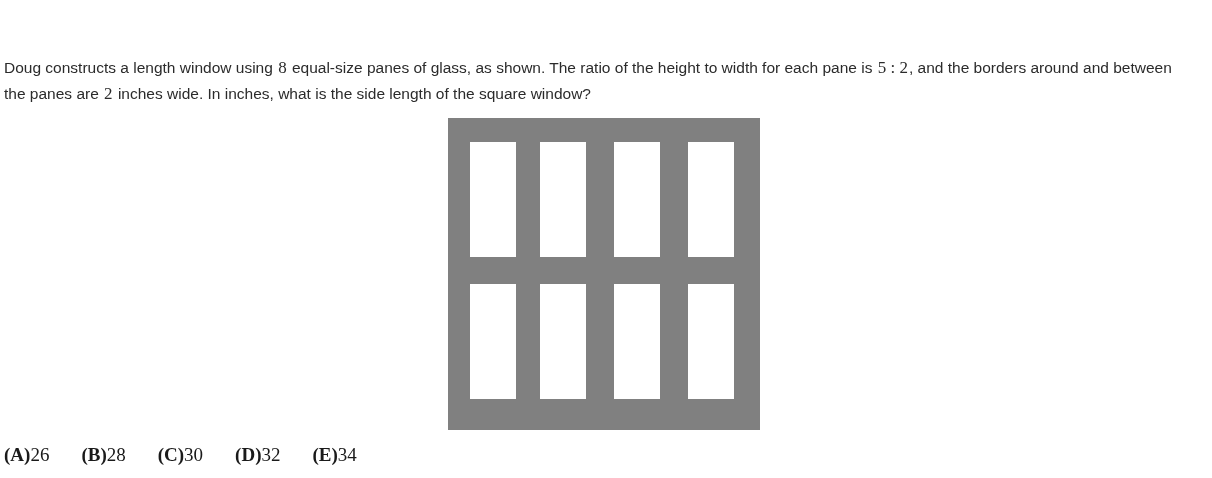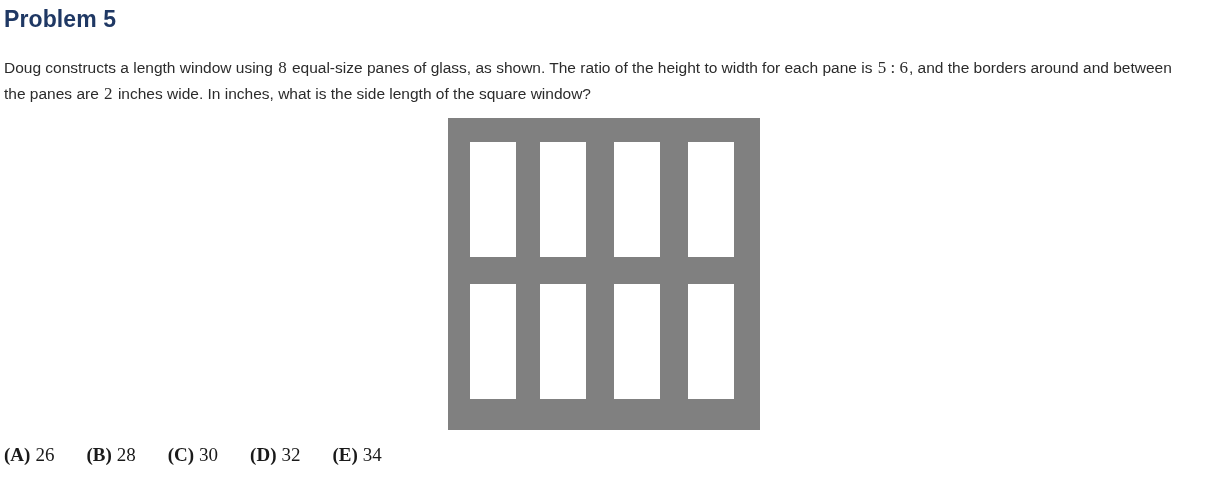--- a/index.html
+++ b/index.html
@@ -69,32 +69,30 @@
     white-space: nowrap;
   }
   .answers .choice {
     display: inline-block;
     margin-right: 32px;
   }
   .answers .choice-letter {
     font-weight: bold;
   }
   .answers .choice-value {
-    margin-left: 5px;
   }
 </style>
 </head>
 <body>
 
 <div class="page">
 
-  <div class="problem-title">Problem 5</div>
 
   <div class="problem-statement">
-    <span>Doug constructs a length window using </span><span class="math">8</span><span> equal-size panes of glass, as shown. The ratio of the height to width for each pane is </span><span class="math">5 : 6</span><span>, and the borders around and between the panes are </span><span class="math">2</span><span> inches wide. In inches, what is the side length of the square window?</span>
+    <span>Doug constructs a length window using </span><span class="math">8</span><span> equal-size panes of glass, as shown. The ratio of the height to width for each pane is </span><span class="math">5 : 2</span><span>, and the borders around and between the panes are </span><span class="math">2</span><span> inches wide. In inches, what is the side length of the square window?</span>
   </div>
 
   <div class="figure-wrap">
     <div class="window">
       <div class="pane" style="left:22px;  top:24px;  width:46px; height:115px;"></div>
       <div class="pane" style="left:92px;  top:24px;  width:46px; height:115px;"></div>
       <div class="pane" style="left:166px; top:24px;  width:46px; height:115px;"></div>
       <div class="pane" style="left:240px; top:24px;  width:46px; height:115px;"></div>
       <div class="pane" style="left:22px;  top:166px; width:46px; height:115px;"></div>
       <div class="pane" style="left:92px;  top:166px; width:46px; height:115px;"></div>

